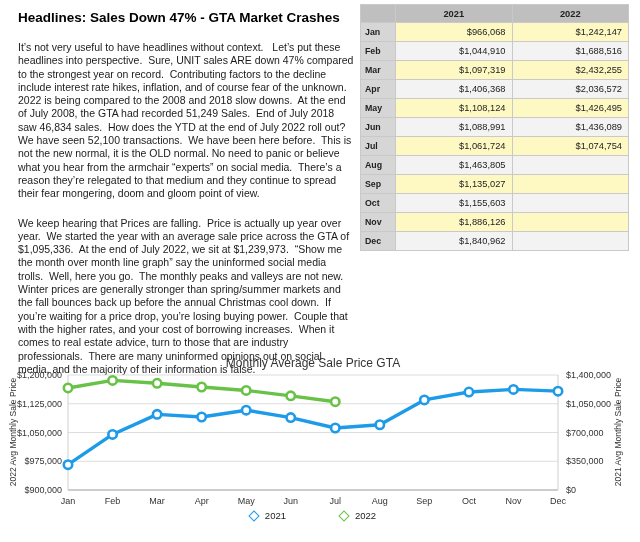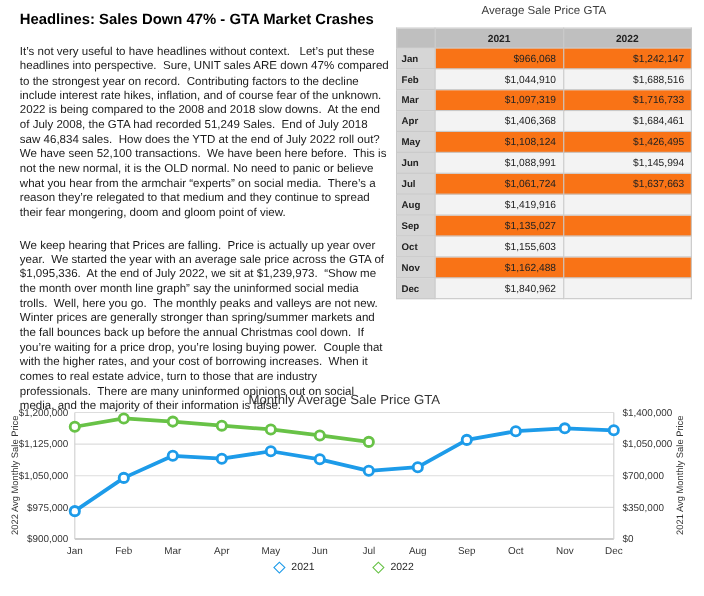--- a/index.html
+++ b/index.html
@@ -16,21 +16,21 @@
   .table-section{position:absolute;left:360px;top:4px;width:269px;}
   .table-title{text-align:center;font-size:10.5px;color:#3c3c3c;margin-bottom:9px;}
   table.price{width:100%;border-collapse:collapse;table-layout:fixed;}
   table.price th,table.price td{border:1px solid #c9c9c9;padding:0;}
   table.price thead th{background:#bfbfbf;height:17px;font-weight:bold;
         font-size:9.3px;color:#222;text-align:center;}
   table.price thead th.corner{width:34px;}
   table.price tbody th{background:#d6d6d6;text-align:left;padding-left:4px;
         font-weight:bold;height:18px;font-size:8.8px;color:#222;}
   table.price tbody td{text-align:right;padding-right:6px;font-size:9.3px;
-        color:#222;background:#f97316;}
+        color:#222;background:#fef9c3;}
   table.price tbody tr:nth-child(even) td{background:#f3f3f3;}
 
   
   .chart-section{position:absolute;left:0;top:353px;width:640px;height:189px;}
   .chart-title{position:absolute;left:68px;top:3px;width:490px;text-align:center;
         font-size:12px;color:#333;}
   #chart-svg{position:absolute;left:0;top:0;}
   #chart-svg text{font-family:"Liberation Sans",sans-serif;font-size:9px;fill:#333;}
   .axis-title{position:absolute;width:130px;height:12px;text-align:center;
         font-size:8.5px;color:#333;transform:rotate(-90deg);}
@@ -47,21 +47,20 @@
 
 <div class="page">
 
   <div class="article">
     <h1>Headlines: Sales Down 47% - GTA Market Crashes</h1>
     <p>It’s not very useful to have headlines without context.   Let’s put these headlines into perspective.  Sure, UNIT sales ARE down 47% compared to the strongest year on record.  Contributing factors to the decline include interest rate hikes, inflation, and of course fear of the unknown.  2022 is being compared to the 2008 and 2018 slow downs.  At the end of July 2008, the GTA had recorded 51,249 Sales.  End of July 2018 saw 46,834 sales.  How does the YTD at the end of July 2022 roll out? We have seen 52,100 transactions.  We have been here before.  This is not the new normal, it is the OLD normal. No need to panic or believe what you hear from the armchair “experts” on social media.  There’s a reason they’re relegated to that medium and they continue to spread their fear mongering, doom and gloom point of view.</p>
     <p>We keep hearing that Prices are falling.  Price is actually up year over year.  We started the year with an average sale price across the GTA of $1,095,336.  At the end of July 2022, we sit at $1,239,973.  “Show me the month over month line graph” say the uninformed social media trolls.  Well, here you go.  The monthly peaks and valleys are not new.  Winter prices are generally stronger than spring/summer markets and the fall bounces back up before the annual Christmas cool down.  If you’re waiting for a price drop, you’re losing buying power.  Couple that with the higher rates, and your cost of borrowing increases.  When it comes to real estate advice, turn to those that are industry professionals.  There are many uninformed opinions out on social media, and the majority of their information is false.</p>
   </div>
 
   <div class="table-section">
-    <div class="table-title">Average Sale Price GTA</div>
     <table class="price">
       <thead>
         <tr>
           <th class="corner"></th>
           <th>2021</th>
           <th>2022</th>
         </tr>
       </thead>
       <tbody id="table-body">
           <tr>
@@ -70,60 +69,60 @@
             <td>$1,242,147</td>
           </tr>
           <tr>
             <th>Feb</th>
             <td>$1,044,910</td>
             <td>$1,688,516</td>
           </tr>
           <tr>
             <th>Mar</th>
             <td>$1,097,319</td>
-            <td>$1,716,733</td>
+            <td>$2,432,255</td>
           </tr>
           <tr>
             <th>Apr</th>
             <td>$1,406,368</td>
-            <td>$1,684,461</td>
+            <td>$2,036,572</td>
           </tr>
           <tr>
             <th>May</th>
             <td>$1,108,124</td>
             <td>$1,426,495</td>
           </tr>
           <tr>
             <th>Jun</th>
             <td>$1,088,991</td>
-            <td>$1,145,994</td>
+            <td>$1,436,089</td>
           </tr>
           <tr>
             <th>Jul</th>
             <td>$1,061,724</td>
-            <td>$1,637,663</td>
+            <td>$1,074,754</td>
           </tr>
           <tr>
             <th>Aug</th>
-            <td>$1,419,916</td>
+            <td>$1,463,805</td>
             <td></td>
           </tr>
           <tr>
             <th>Sep</th>
             <td>$1,135,027</td>
             <td></td>
           </tr>
           <tr>
             <th>Oct</th>
             <td>$1,155,603</td>
             <td></td>
           </tr>
           <tr>
             <th>Nov</th>
-            <td>$1,162,488</td>
+            <td>$1,886,126</td>
             <td></td>
           </tr>
           <tr>
             <th>Dec</th>
             <td>$1,840,962</td>
             <td></td>
           </tr>
         </tbody>
     </table>
   </div>

